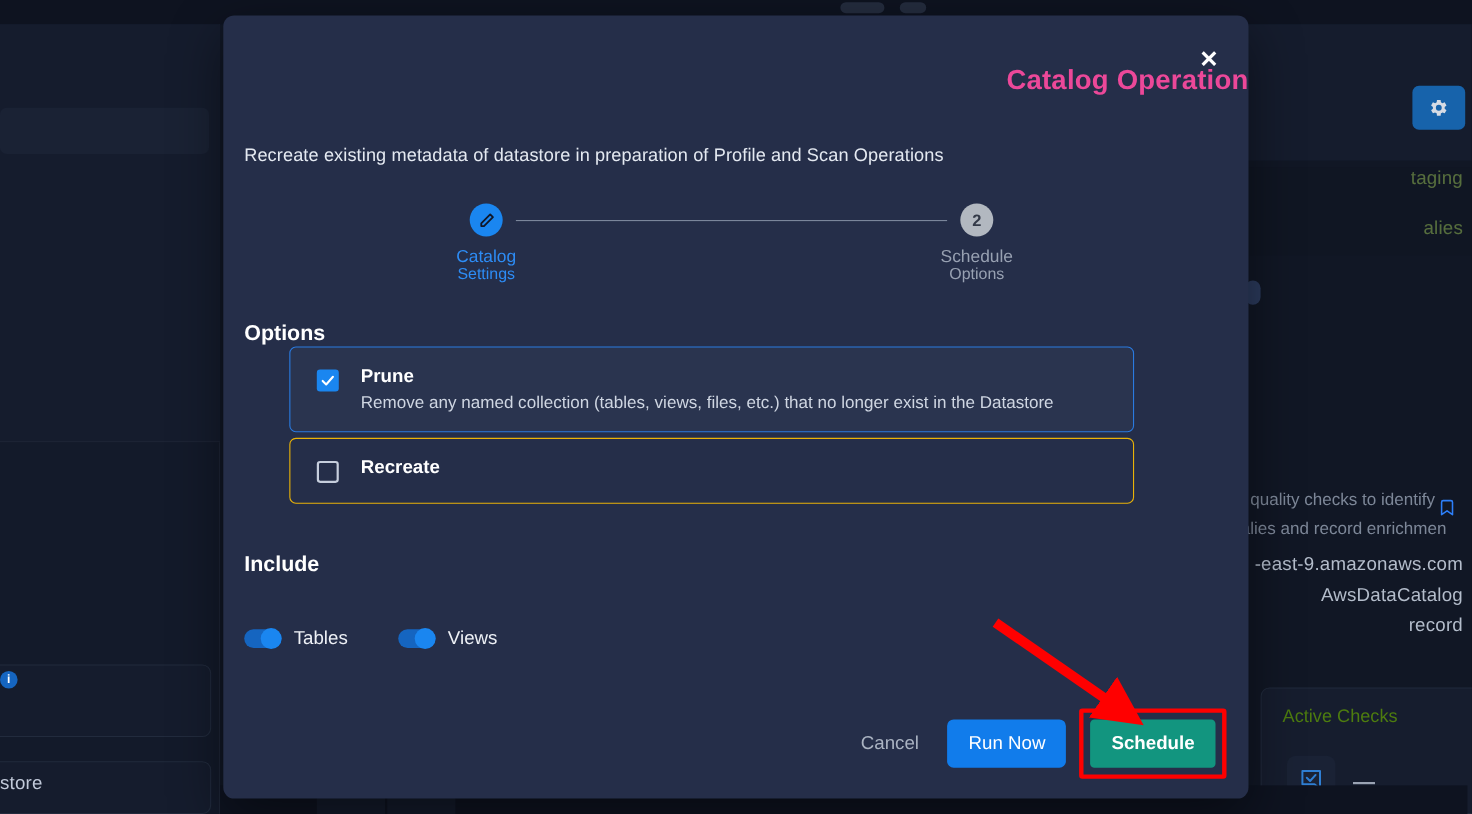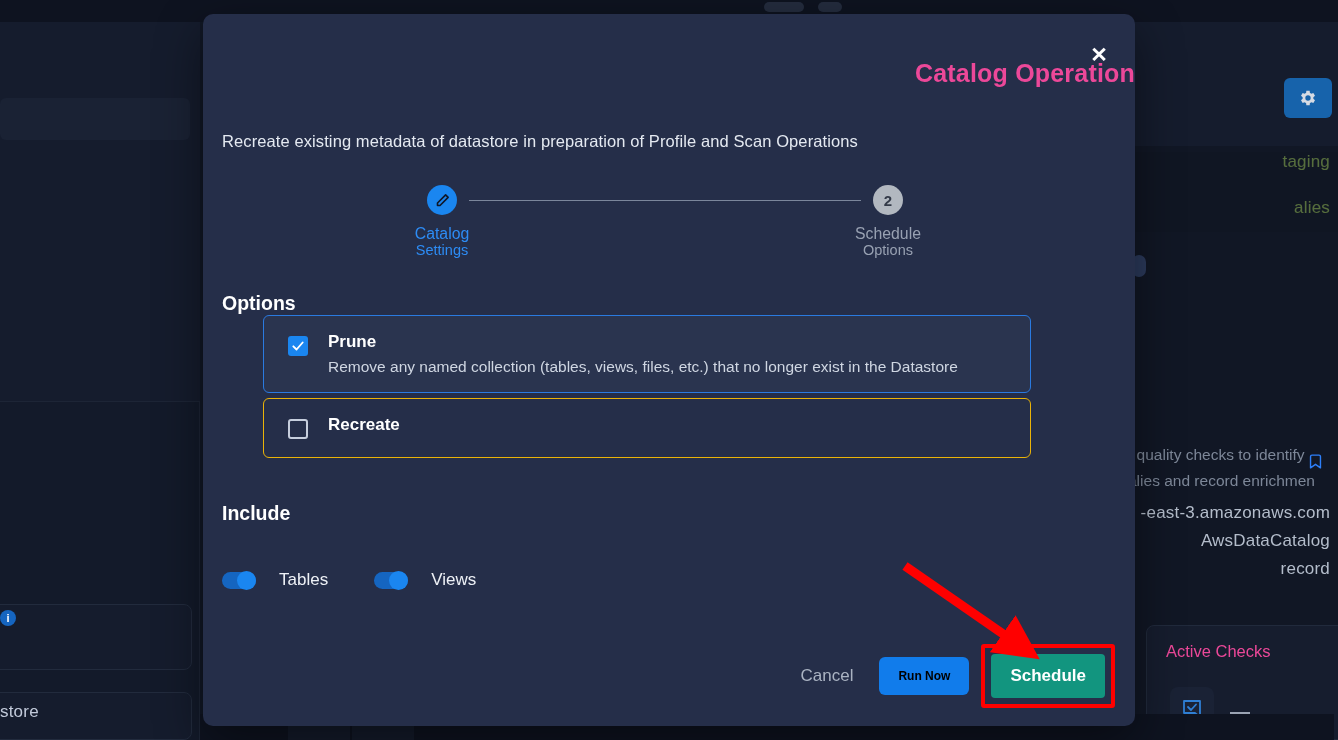--- a/index.html
+++ b/index.html
@@ -103,21 +103,21 @@
     position: absolute; left: -6px;
     color: #7d8798; font-size: 15.5px; white-space: nowrap;
   }
   .bg-card-checks {
     position: absolute; left: 12px; top: 625px; width: 200px; height: 115px;
     background: #161d2e; border: 1px solid #212a3c;
     border-radius: 8px 0 0 0;
   }
   .checks-title {
     position: absolute; left: 32px; top: 642px;
-    color: #ec4899; font-size: 16.5px; white-space: nowrap;
+    color: #4d7c0f; font-size: 16.5px; white-space: nowrap;
   }
   .checks-ico-box {
     position: absolute; left: 36px; top: 687px;
     width: 44px; height: 44px; border-radius: 8px;
     background: #1a2235;
     display: flex; align-items: center; justify-content: center;
     color: #2f7fd4;
   }
   .checks-dash {
     position: absolute; left: 96px; top: 700px;
@@ -214,35 +214,35 @@
   .toggles { position: absolute; left: 19px; top: 556px; display: flex; gap: 46px; }
   .toggle-wrap { display: flex; align-items: center; gap: 11px; }
   .toggle {
     width: 34px; height: 17px; border-radius: 9px; background: #1565c0;
     position: relative;
   }
   .toggle .knob {
     position: absolute; right: 0px; top: -1px;
     width: 19px; height: 19px; border-radius: 50%; background: #1a86f0;
   }
-  .toggle-label { font-size: 17px; color: #eef1f6; margin-left: 12px; }
+  .toggle-label { font-size: 17px; color: #eef1f6; }
 
   
   .footer {
     position: absolute; right: 20px; bottom: 18px;
     display: flex; align-items: center; gap: 12px;
   }
   .btn-cancel {
     background: transparent; border: none; color: #aab3c2;
     font-size: 17px; padding: 10px 14px; cursor: pointer;
     font-family: inherit;
   }
   .btn-run {
-    background: #117ceb; border: none; color: #000000; font-weight: 700;
-    font-size: 12px; padding: 12px 19px; border-radius: 6px; cursor: pointer;
+    background: #117ceb; border: none; color: #ffffff; font-weight: 400;
+    font-size: 17px; padding: 12px 19px; border-radius: 6px; cursor: pointer;
     font-family: inherit;
   }
   .btn-sched {
     background: #12957f; border: none; color: #fff; font-weight: 700;
     font-size: 17px; padding: 12px 19px; border-radius: 4px; cursor: pointer;
     font-family: inherit;
   }
   .sched-wrap {
     padding: 6px; border: 4px solid #ff0000; border-radius: 3px;
     display: inline-flex;
@@ -278,21 +278,21 @@
 
     <div class="bg-text-right" style="top:152px;">taging</div>
     <div class="bg-text-right" style="top:198px;">alies</div>
 
     <div class="bookmark-ico">
       <svg width="17" height="19" viewBox="0 0 24 24" fill="none" stroke="currentColor" stroke-width="2" stroke-linejoin="round">
         <path d="M19 21l-7-5-7 5V5a2 2 0 0 1 2-2h10a2 2 0 0 1 2 2z"></path>
       </svg>
     </div>
 
-    <div class="bg-text-right" style="top:503px;color:#b4bdcb;">-east-3.amazonaws.com</div>
+    <div class="bg-text-right" style="top:503px;color:#b4bdcb;">-east-9.amazonaws.com</div>
     <div class="bg-text-right" style="top:531px;color:#b4bdcb;margin-left:19px;">AwsDataCatalog</div>
     <div class="bg-text-right" style="top:559px;color:#b4bdcb;">record</div>
 
     <div class="bg-card-b"></div>
     <div class="info-ico">i</div>
     <div class="db-ico">
       <svg width="20" height="20" viewBox="0 0 24 24" fill="none" stroke="currentColor" stroke-width="1.9" stroke-linecap="round">
         <ellipse cx="9" cy="6" rx="6" ry="2.6"></ellipse>
           <path d="M3 6v9c0 1.4 2.7 2.6 6 2.6"></path>
         <path d="M3 11c0 1.4 2.7 2.6 6 2.6"></path>

